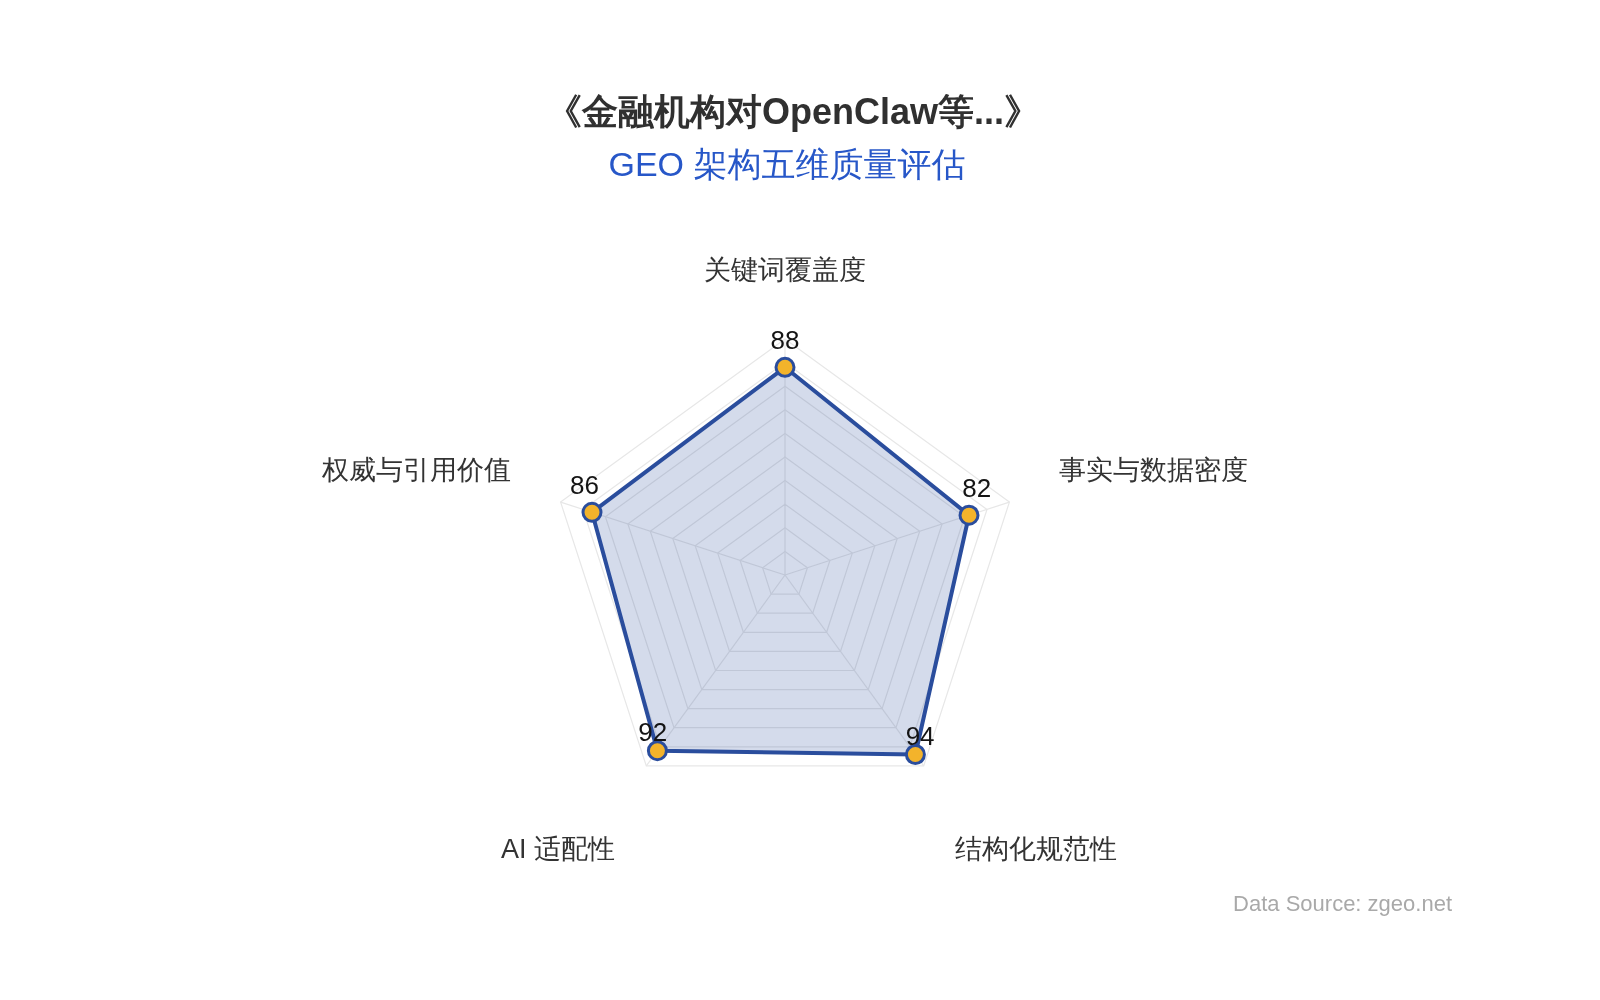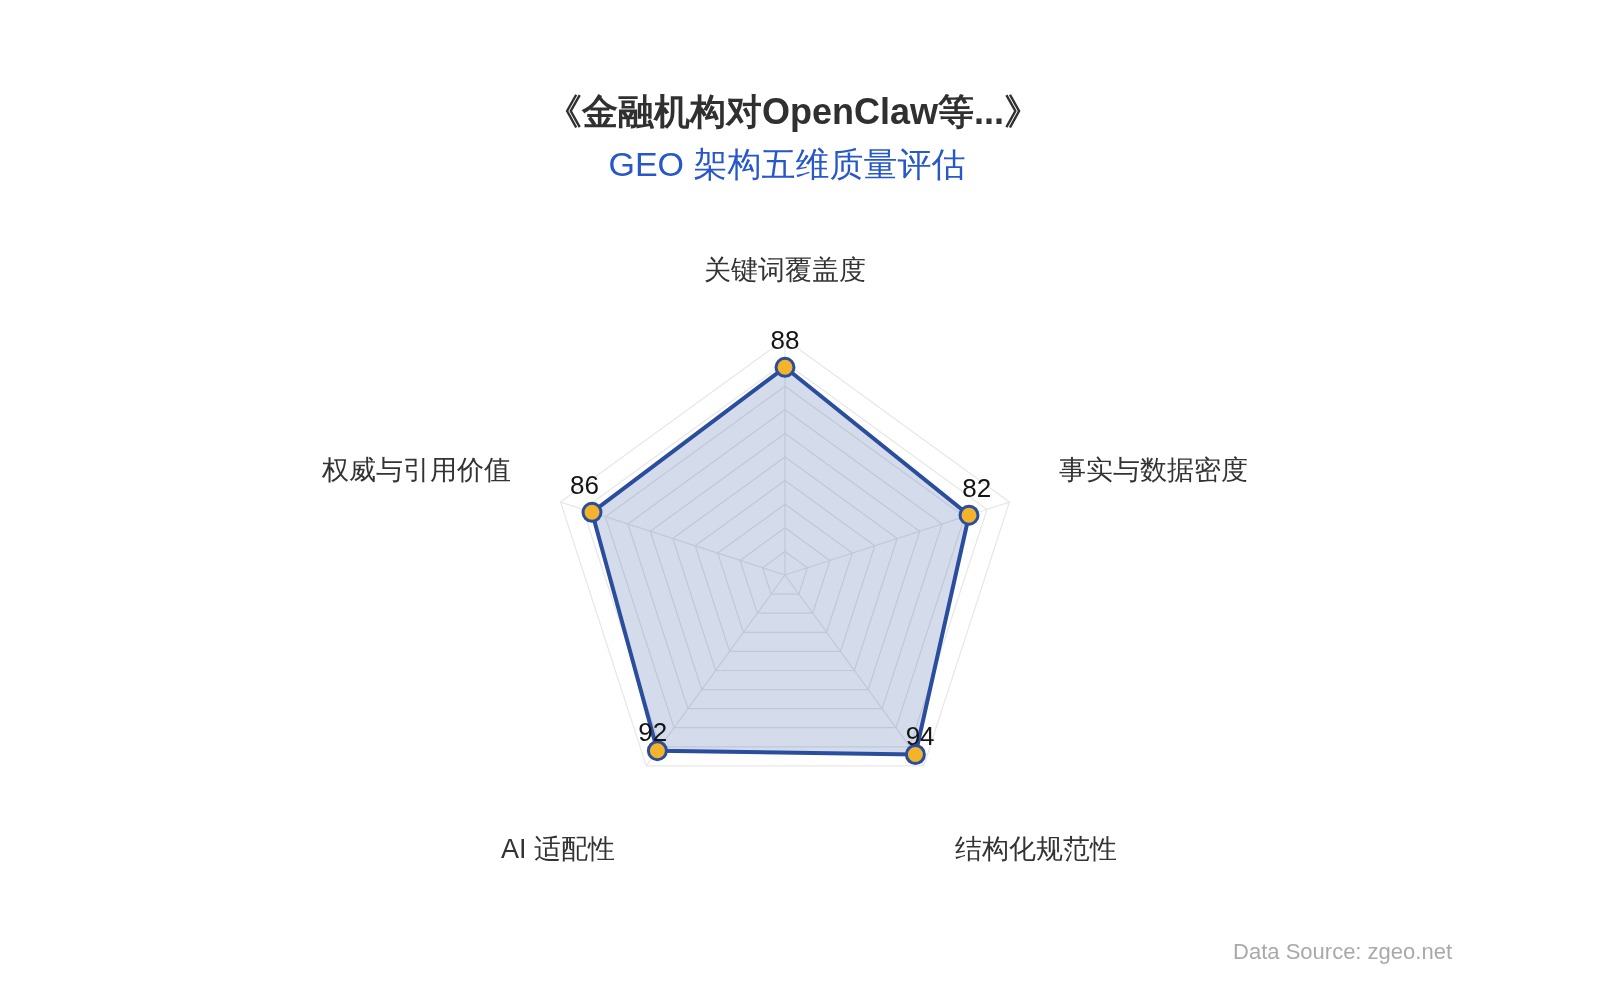--- a/index.html
+++ b/index.html
@@ -10,21 +10,21 @@
   .page-title{
     position:absolute;top:86px;left:785px;transform:translateX(-50%);
     margin:8px;font-size:36px;font-weight:700;color:#303030;white-space:nowrap;line-height:1;
   }
   .page-subtitle{
     position:absolute;top:147px;left:787px;transform:translateX(-50%);
     font-size:34px;font-weight:500;color:#2757c8;white-space:nowrap;line-height:1;
   }
   .data-source{
     position:absolute;top:893px;right:148px;
-    font-size:22px;color:#a9a9a9;line-height:1;margin-top:48px;
+    font-size:22px;color:#a9a9a9;line-height:1;
   }
   svg.radar{position:absolute;top:0;left:0;}
   svg.radar text{font-family:"Liberation Sans","DejaVu Sans",sans-serif;}
 </style>
 </head>
 <body>
 
 <h1 class="page-title">《金融机构对OpenClaw等...》</h1>
 <div class="page-subtitle">GEO 架构五维质量评估</div>
 

